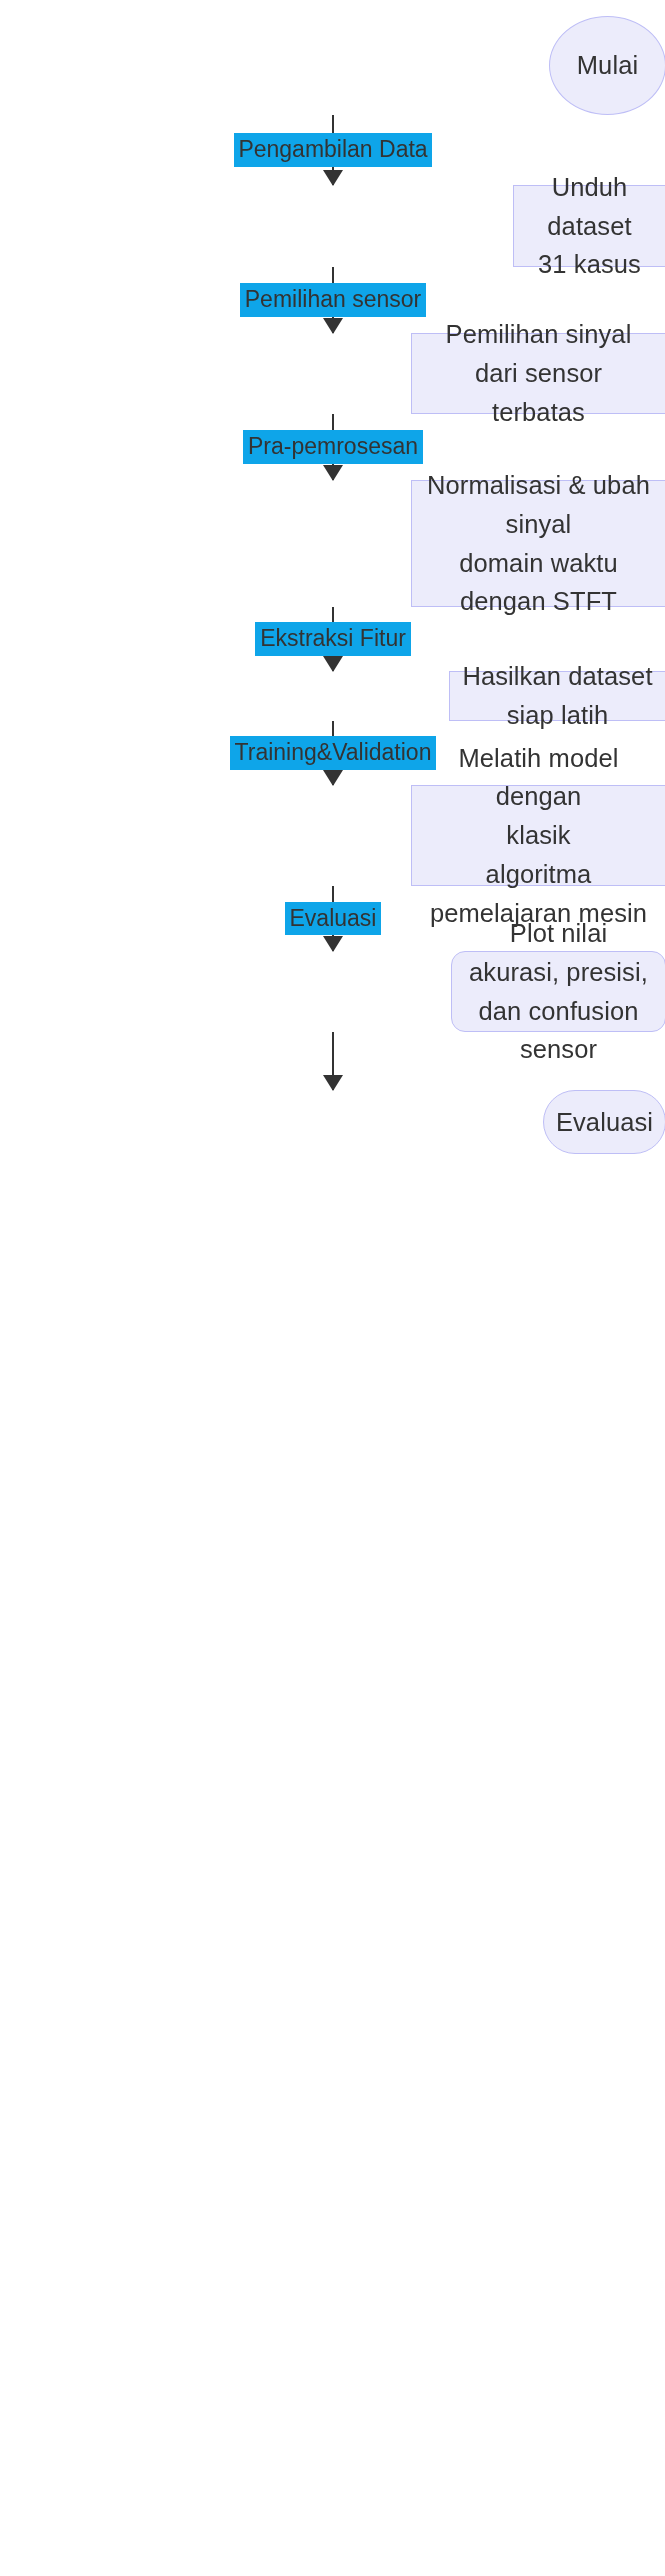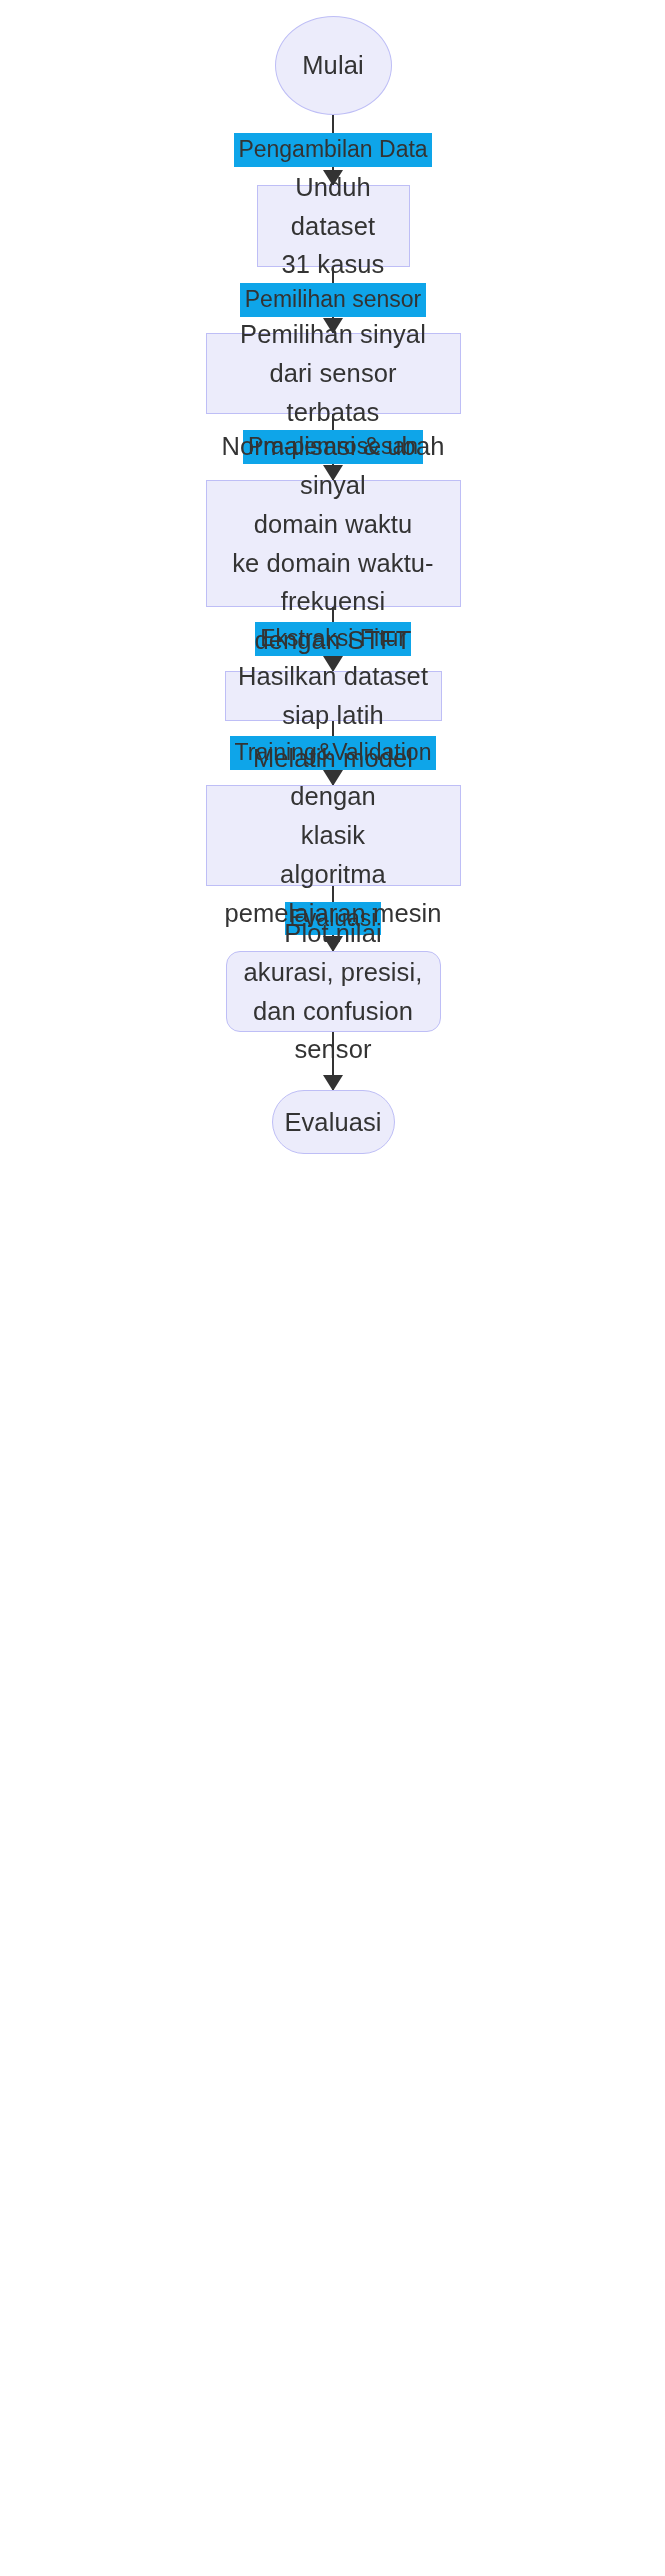--- a/index.html
+++ b/index.html
@@ -14,21 +14,21 @@
     color: #333333;
     overflow: hidden;
   }
 
   #flow {
     position: relative;
     width: 666px;
     height: 1840px;
     display: flex;
     flex-direction: column;
-    align-items: center;
+    align-items: flex-end;
   }
 
   
   .node {
     box-sizing: border-box;
     background: #ECECFB;
     border: 1.3px solid #BEBEF6;
     color: #333333;
     display: flex;
     align-items: center;
@@ -131,21 +131,20 @@
   <div class="edge" style="height:66px;">
     <div class="line"></div>
     <div class="arrow"></div>
     <div class="chip">Pra-pemrosesan</div>
   </div>
 
   <div class="node" style="width:255px;height:127px;">
     <div class="txt">
       <span>Normalisasi &amp; ubah sinyal</span>
       <span>domain waktu</span>
-      <span>ke domain waktu-frekuensi</span>
       <span>dengan STFT</span>
     </div>
   </div>
 
   <div class="edge" style="height:64px;">
     <div class="line"></div>
     <div class="arrow"></div>
     <div class="chip">Ekstraksi Fitur</div>
   </div>
 

